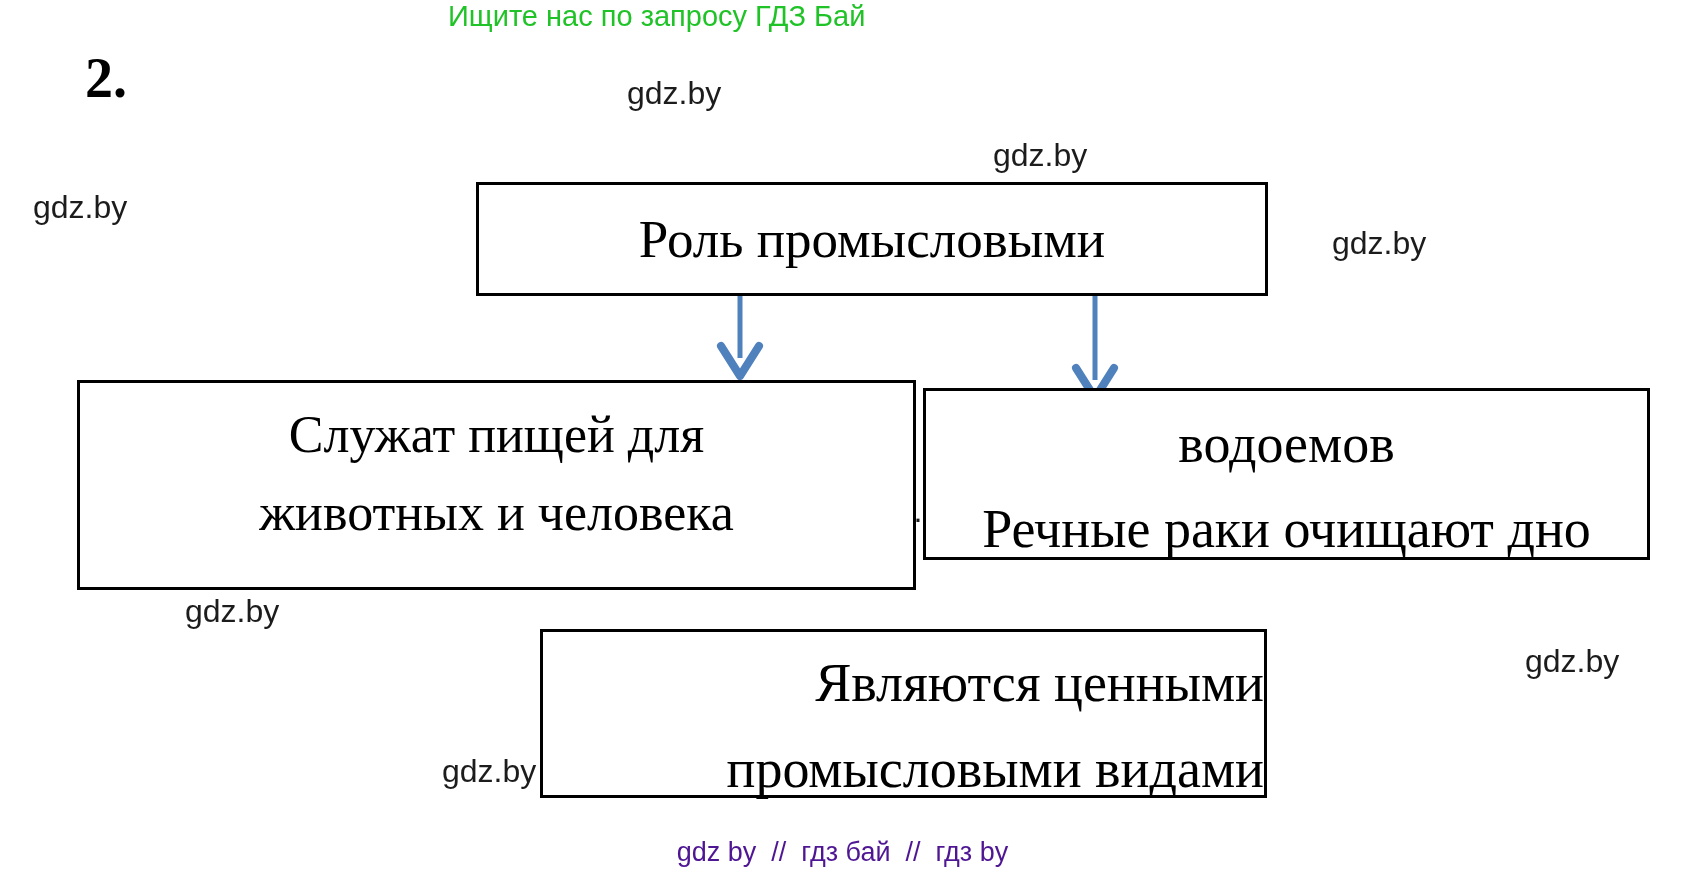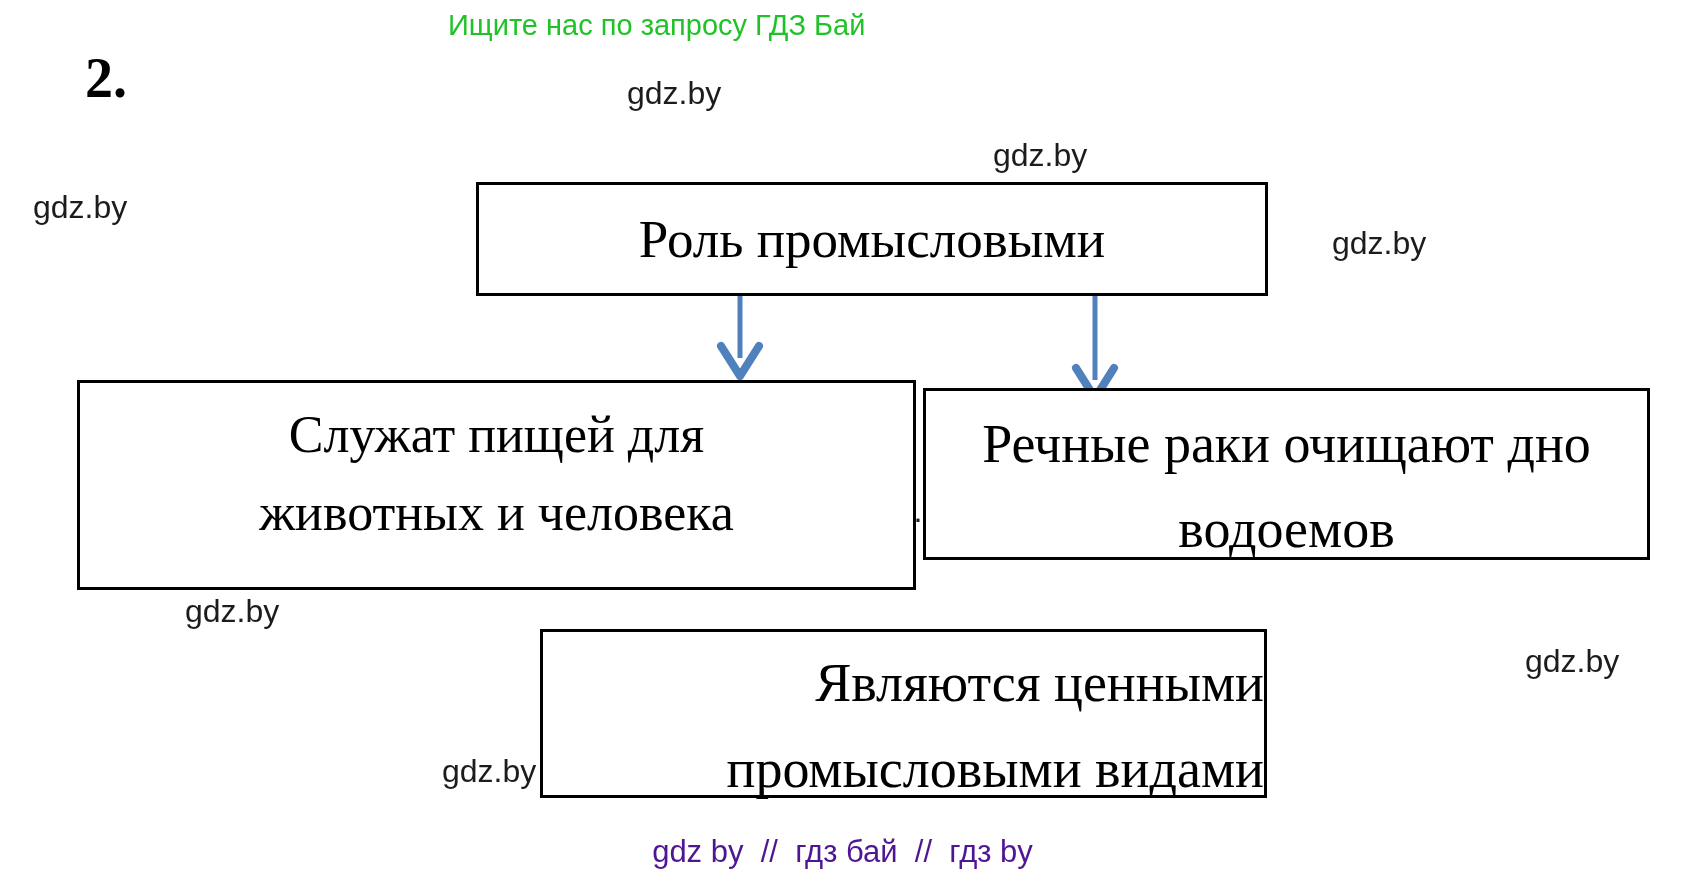--- a/index.html
+++ b/index.html
@@ -4,21 +4,21 @@
 <style>
   html,body{margin:0;padding:0;background:#fff;}
   .page{
     position:relative;
     width:1685px;height:871px;
     background:#ffffff;
     overflow:hidden;
     font-family:"Liberation Serif", serif;
   }
   .promo{
-    position:absolute;left:448px;top:9px;
+    position:absolute;left:448px;top:0px;
     font-family:"Liberation Sans", sans-serif;
     font-size:29px;line-height:32px;
   }
   .exnum{
     position:absolute;left:85px;top:50px;
     font-family:"Liberation Serif", serif;
     font-weight:bold;font-size:56px;line-height:56px;color:#000;
   }
   .wm{
     position:absolute;
@@ -47,21 +47,21 @@
   .left-box{left:30px;top:380px;width:839px;height:210px;font-size:52px;line-height:78px;padding-bottom:22px;margin-left:47px;}
   .right-box{left:923px;top:388px;width:727px;height:172px;font-size:54px;line-height:85px;padding-top:26px;}
   .bottom-box{left:540px;top:629px;width:727px;height:169px;font-size:54px;line-height:86px;padding-top:24px;align-items:flex-end;}
   .arrow{position:absolute;}
   .arrow1{left:714px;top:296px;}
   .arrow2{left:1069px;top:296px;}
   .footer{
     position:absolute;left:0;top:834px;width:1685px;
     text-align:center;
     font-family:"Liberation Sans", sans-serif;
-    font-size:31px;line-height:36px;
+    font-size:27px;line-height:36px;
     white-space:pre;
   }
 </style>
 </head>
 <body>
 
 <div class="page">
 
   <div class="promo" style="color: rgb(32, 195, 39);">Ищите нас по запросу ГДЗ Бай</div>
 
@@ -89,22 +89,22 @@
     <line x1="26" y1="0" x2="26" y2="84" stroke-width="5" stroke="#4f81bd"></line>
     <path d="M7,72 L26,102 L45,72" fill="none" stroke-width="8" stroke-linecap="round" stroke-linejoin="round" stroke="#4f81bd"></path>
   </svg>
 
   <div class="box left-box">
     <div>Служат пищей для</div>
     <div>животных и человека</div>
   </div>
 
   <div class="box right-box">
+    <div>водоемов</div>
     <div>Речные раки очищают дно</div>
-    <div>водоемов</div>
   </div>
 
   <div class="box bottom-box">
     <div>Являются ценными</div>
     <div>промысловыми видами</div>
   </div>
 
   <div class="footer" style="color: rgb(79, 22, 148);">gdz by  //  гдз бай  //  гдз by</div>
 
 </div>

